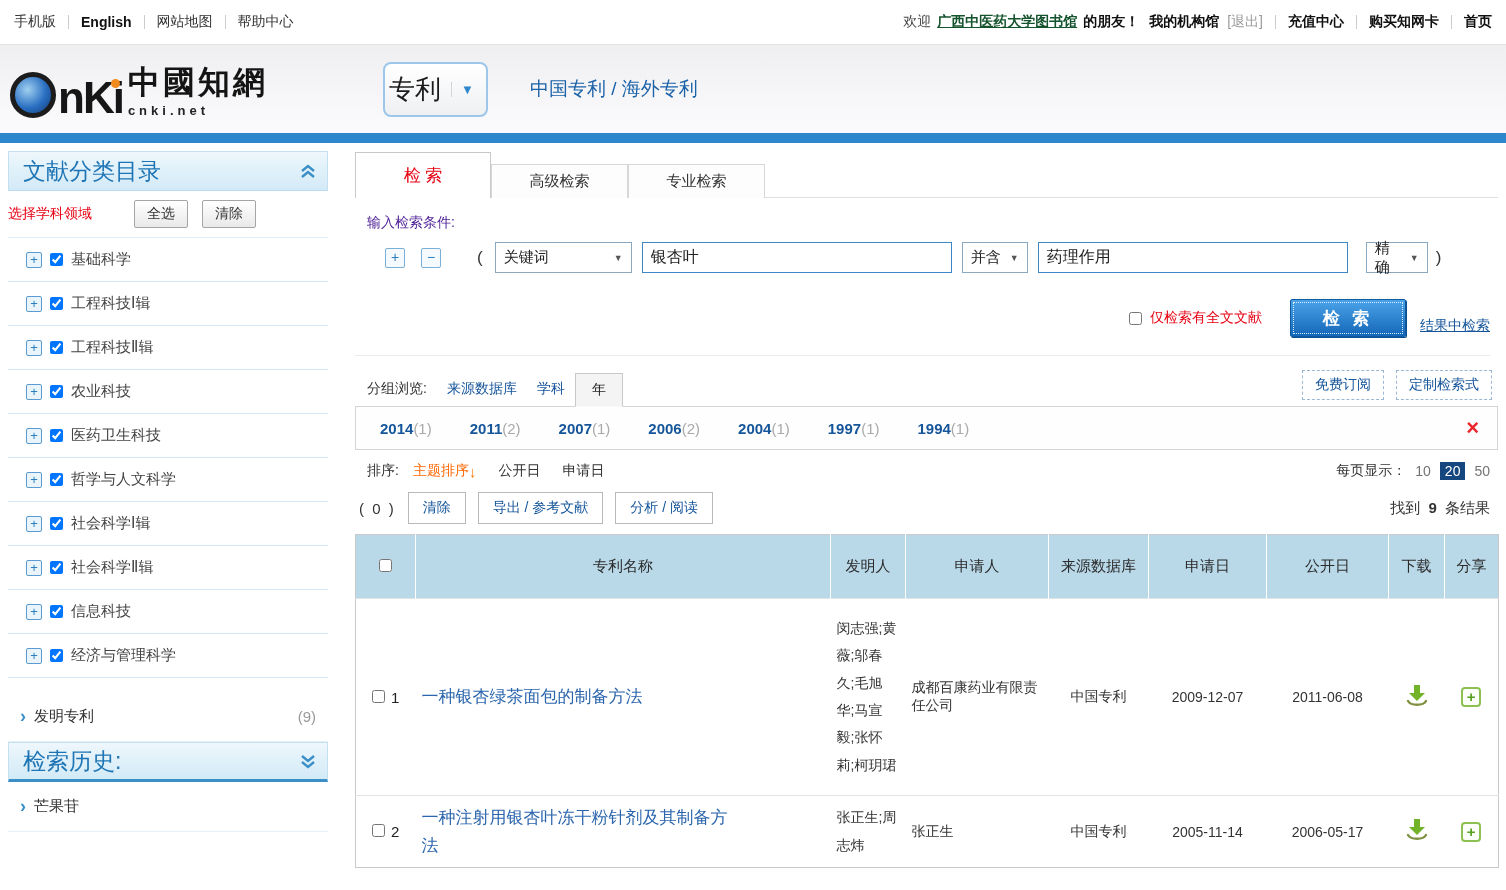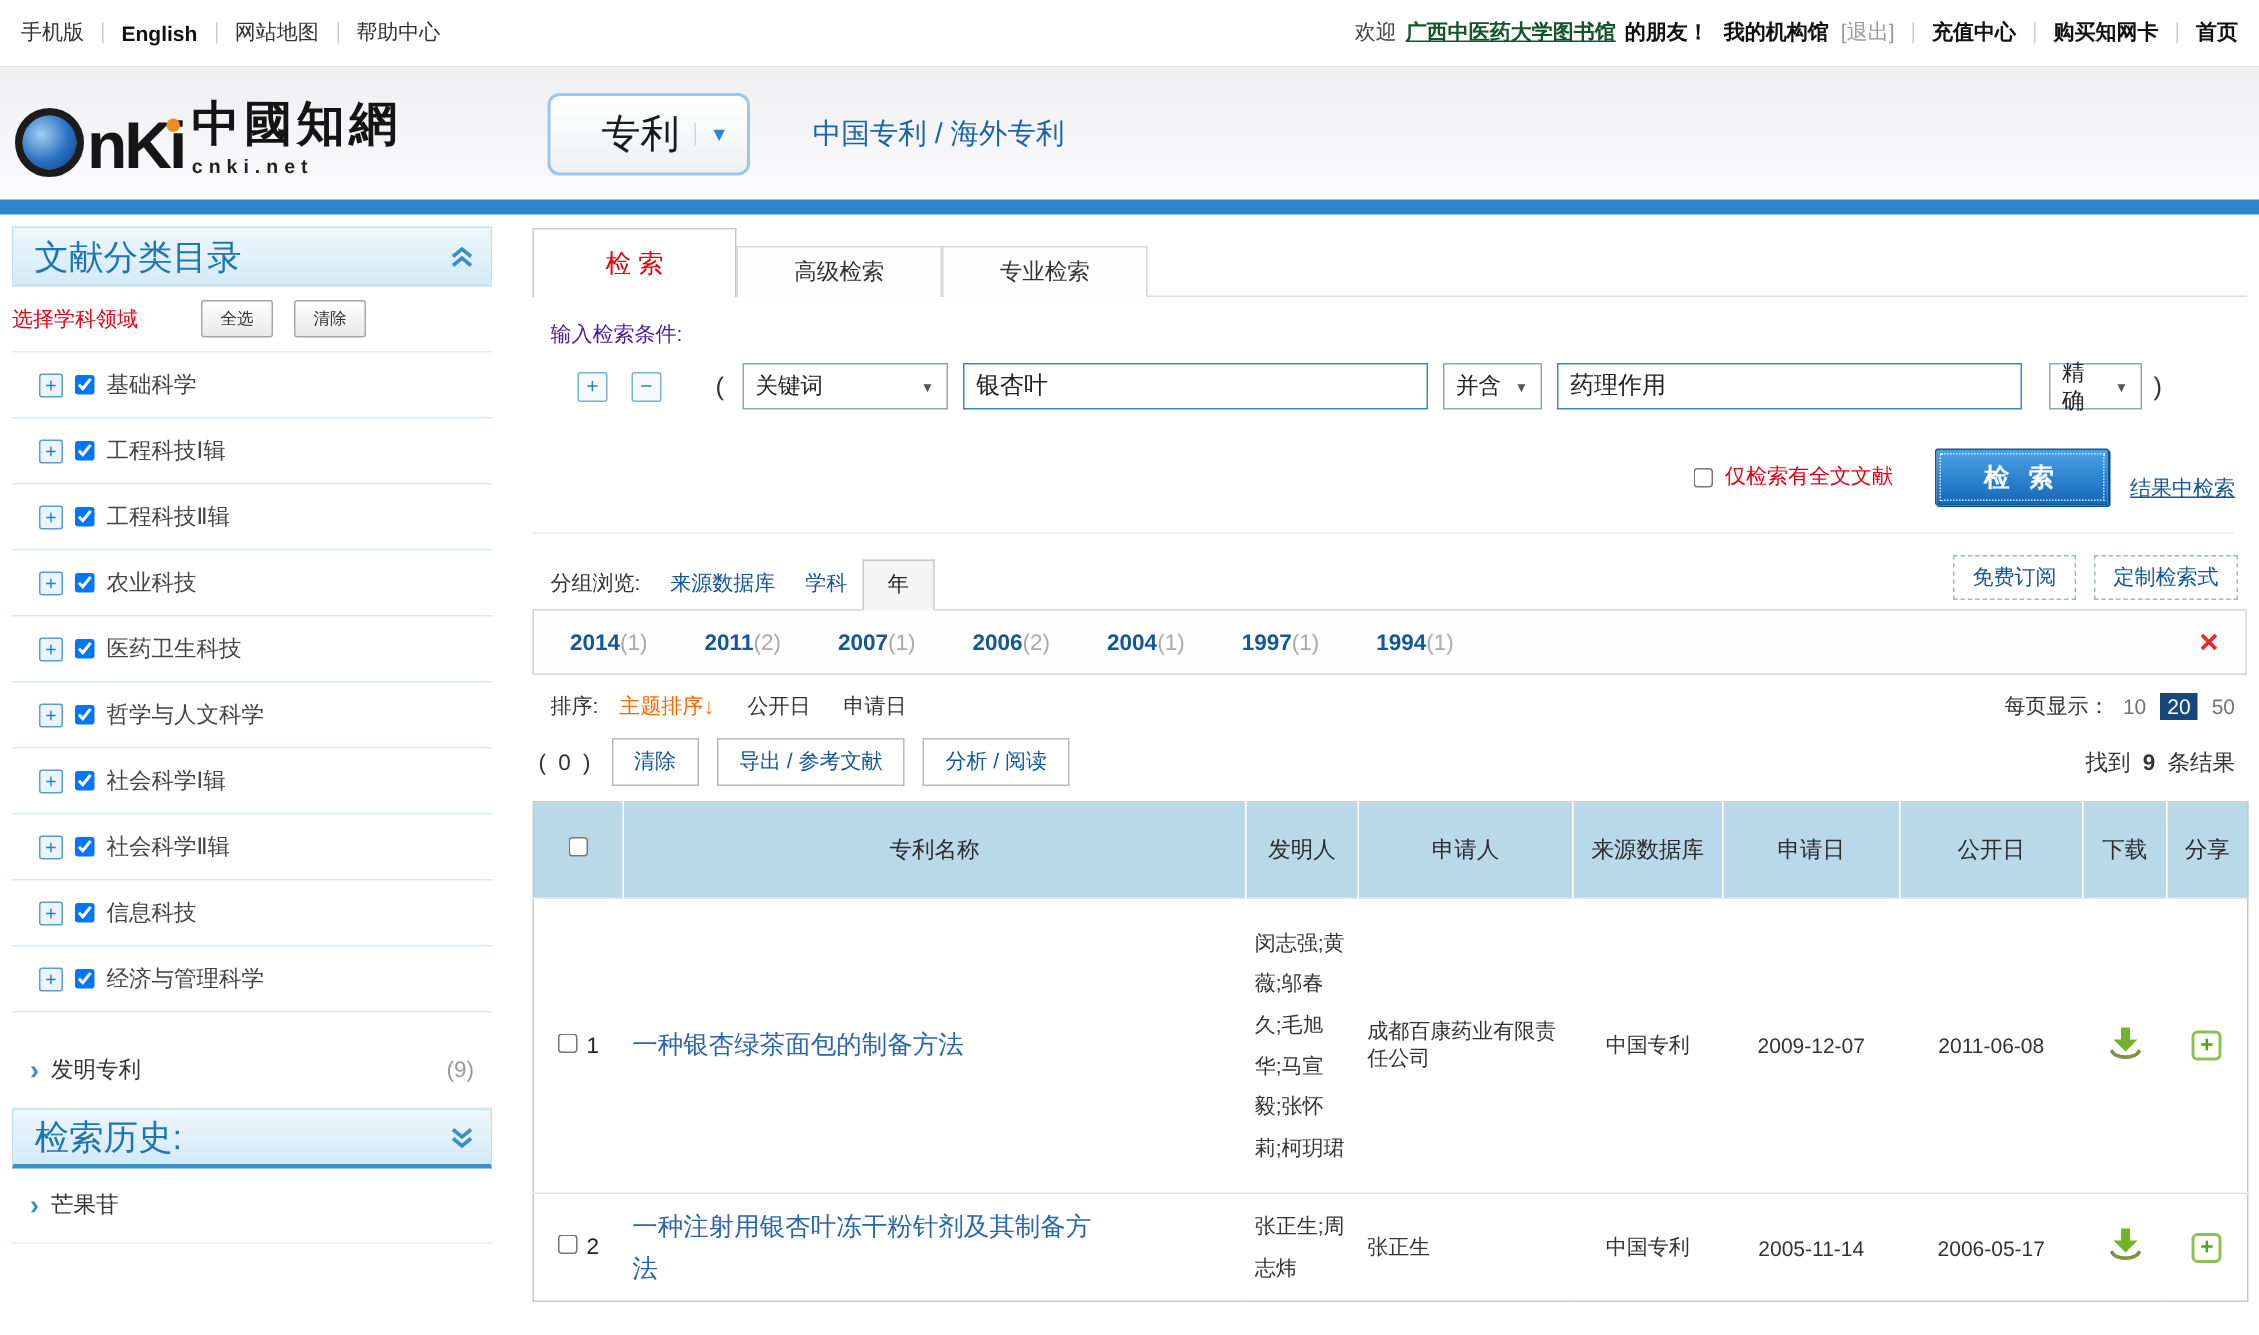--- a/index.html
+++ b/index.html
@@ -20,42 +20,42 @@
   
   .header { height:88px; background:linear-gradient(#efeff1,#fbfbfd); display:flex; align-items:center; padding:0 10px; }
   .logo { display:flex; align-items:flex-end; width:330px; }
   .globe { width:46px; height:46px; border-radius:50%; border:5px solid #1c1c1c;
     background:radial-gradient(circle at 35% 35%, #9fd0f0, #2a6fc2 55%, #123a74); margin-right:2px;}
   .brand-latin { font-size:44px; font-weight:bold; color:#161616; letter-spacing:-2px; line-height:40px;}
   .idot { display:inline-block; width:9px; height:9px; border-radius:50%; background:#f08b1f; margin-left:-12px; margin-bottom:30px;}
   .brand-right { margin-left:8px; }
   .brand-zh { font-size:32px; font-weight:bold; color:#141414; font-family:"Liberation Serif","DejaVu Serif",serif; letter-spacing:3px;}
   .brand-domain { font-size:13px; letter-spacing:4px; color:#222; font-weight:bold; margin-top:-2px;}
-  .product-btn { margin-left:25px; display:flex; align-items:center; background:linear-gradient(#ffffff,#eef0f2);
-    border:2px solid #9cc6ea; border-radius:8px; padding:8px 12px 8px 34px; cursor:pointer;}
+  .product-btn { margin-left:43px; display:flex; align-items:center; background:linear-gradient(#ffffff,#eef0f2);
+    border:2px solid #9cc6ea; border-radius:8px; padding:8px 12px 8px 4px; cursor:pointer;}
   .product-label { font-size:26px; color:#1a1a1a; font-family:"Liberation Serif","DejaVu Serif",serif;}
   .product-arrow { color:#2e86cc; font-size:13px; margin-left:10px; border-left:1px solid #d5d5d5; padding-left:9px;}
   .sub-links { margin-left:42px; font-size:19px; }
   .sub-links a, .sub-slash { color:#1b62a8; }
   .blue-bar { height:10px; background:#2e86cc; }
 
   
   .content { display:flex; padding:8px 0 0 8px; }
   .sidebar { width:320px; flex:none; }
   .main { width:1143px; margin-left:27px; flex:none; }
 
   
   .side-header { height:40px; background:linear-gradient(#eef7fc,#d2eaf7); border:1px solid #c3e0f0;
     border-bottom:3px solid #3a8fc7; display:flex; justify-content:space-between; align-items:center;
     padding:0 10px 0 14px; }
   .side-header.catalog { border-bottom:1px solid #bcdcef; }
   .side-title { color:#1e75b5; font-size:23px; }
   .select-row { display:flex; align-items:center; padding:9px 6px 9px 0; border-bottom:1px solid #dfeef7;}
   .red-label { color:#e60012; font-size:14px; }
-  .mini-btn { margin-left:14px; padding:4px 12px; font-size:11px; color:#333; background:linear-gradient(#fff,#e9e9e9);
+  .mini-btn { margin-left:14px; padding:4px 12px; font-size:14px; color:#333; background:linear-gradient(#fff,#e9e9e9);
     border:1px solid #a5a5a5; border-radius:2px; cursor:pointer;}
   .cat-item { display:flex; align-items:center; height:44px; border-bottom:1px solid #d5eaf6; padding-left:18px;}
   .plus-ico { width:16px; height:16px; border:1px solid #5b9bd1; background:#eaf4fb; color:#2a7fc0;
     font-size:13px; line-height:13px; text-align:center; border-radius:2px; cursor:pointer;}
   .cat-item input { margin-left:8px; }
   .cat-label { font-size:15px; color:#444; margin-left:8px; }
   .side-gap { height:14px; }
   .side-row { display:flex; align-items:center; height:50px; border-bottom:1px solid #e4f1f8; padding:0 12px 0 12px; font-size:15px; color:#333;}
   .arrow-r { color:#3a8fc7; font-size:18px; margin-right:8px; font-weight:bold;}
   .count-gray { margin-left:auto; color:#999; }

